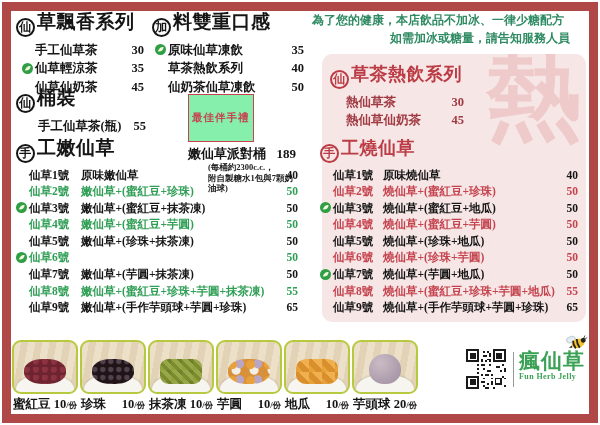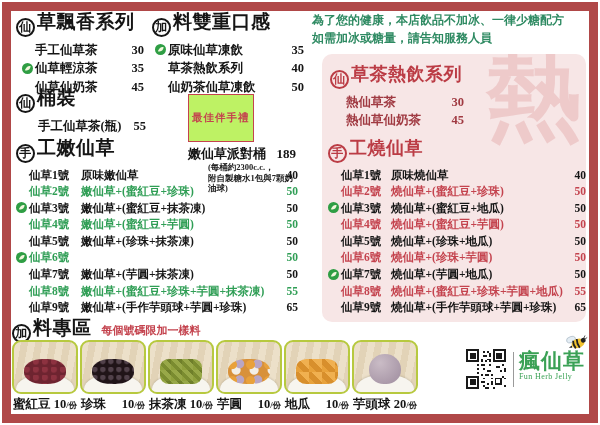--- a/index.html
+++ b/index.html
@@ -26,45 +26,45 @@
   #sec-fragrant { left:16px; top:10px; width:128px; }
   #sec-fragrant .mrow { padding-left:6px; }
   #sec-bucket { left:16px; top:86px; width:130px; }
   #sec-bucket .mrow { padding-left:22px; }
   #sec-double { left:152px; top:10px; width:152px; }
   #sec-double .mrow { padding-left:3px; }
   .h2 { margin-bottom:4px; }
 
   
   #sec-gift { left:188px; top:94px; width:108px; }
-  .badge { display:inline-block; border:1px solid #c4434e; color:#c4434e; background:#bef264;
+  .badge { display:inline-block; border:1px solid #c4434e; color:#c4434e; background:#86efac;
            font-size:10.5px; font-weight:bold; line-height:14px; padding:16px 3px; letter-spacing:1px;
            margin-bottom:4px; }
   .gift-row { display:flex; font-size:13px; font-weight:bold; color:#151515; line-height:16px; }
   .gift-row .price { margin-left:auto; }
   .gift-note { font-size:8.5px; font-weight:bold; color:#222; line-height:10.5px;margin-left:20px; }
 
   
   #notice { position:absolute; left:312px; top:11px; width:276px; color:#2e8a62; font-weight:bold;
             font-size:12px; line-height:18px; white-space:nowrap; }
-  #notice .l2 { text-align:left; padding-right:18px; }
+  #notice .l2 { text-align:right; padding-right:18px; }
 
   
   #panel { position:absolute; left:322px; top:54px; width:264px; height:268px; background:#f7e6e6;
            border-radius:10px; overflow:hidden; }
   #panel .wm { position:absolute; top:-6px; right:4px; font-size:96px; line-height:1;
                font-weight:bold; color:#eecaca; }
 
   
   #sec-hot { left:330px; top:62px; width:160px; }
   #sec-hot .mrow { padding-left:16px; width:134px; color:#a03a42; }
 
   
   #sec-soft  { left:16px;  top:136px; width:282px; }
-  #sec-roast { left:328px; top:136px; width:258px; }
+  #sec-roast { left:320px; top:136px; width:258px; }
   .list .mrow { font-size:11.5px; line-height:16.6px; }
   .list .mrow .no { width:52px; flex:none; }
   #sec-roast .mrow .no { width:50px; }
   .t-green { color:#2f9e55; }
   .t-red { color:#c4434e; }
 
   
   #top-head { position:absolute; left:12px; top:316px; white-space:nowrap; }
   #top-head .h2 { display:inline; margin:0; }
   #top-head .sub { color:#c4434e; font-size:11px; font-weight:bold; margin-left:6px; }
@@ -97,21 +97,21 @@
   .tprice { white-space:nowrap; }
   .tunit { font-size:8.5px; }
 
   
   #qr { position:absolute; left:466px; top:349px; width:40px; height:40px; }
   #divider { position:absolute; left:513px; top:352px; width:1px; height:35px; background:#9a9a9a; }
   #logo { position:absolute; left:519px; top:332px; width:70px; }
   #bee { position:absolute; right:0; top:0; }
   .logo-text { margin-top:18px; font-size:21px; font-weight:bold; color:#3aa155; letter-spacing:1px;
                line-height:22px; white-space:nowrap; }
-  .logo-sub { font-size:8px; font-weight:normal; color:#3aa155; letter-spacing:.4px; white-space:nowrap; }
+  .logo-sub { font-size:8px; font-weight:bold; color:#3aa155; letter-spacing:.4px; white-space:nowrap; }
 </style>
 </head>
 <body>
 
 <div class="page">
   <div class="frame"></div>
 
   <div id="panel">
     <div class="wm">熱</div>
   </div>
@@ -327,24 +327,20 @@
         <span class="price">55</span>
       </div>
     <div class="mrow">
         <span class="gut"></span>
         <span class="no">仙草9號</span>
         <span class="nm">燒仙草+(手作芋頭球+芋圓+珍珠)</span>
         <span class="price">65</span>
       </div>
   </div>
 
-  <div id="top-head">
-    <span class="h2"><span class="circ">加</span><span>料專區</span></span>
-    <span class="sub">每個號碼限加一樣料</span>
-  </div>
 
   <div id="cards">
     <div class="tcard">
       <div class="tphoto ph-redbean">
           <div class="plate"></div>
           <div class="mass"></div>
         </div>
       <div class="tlabel">
           <span>蜜紅豆</span>
           <span class="tprice"><span>10</span><span class="tunit">/份</span></span>

